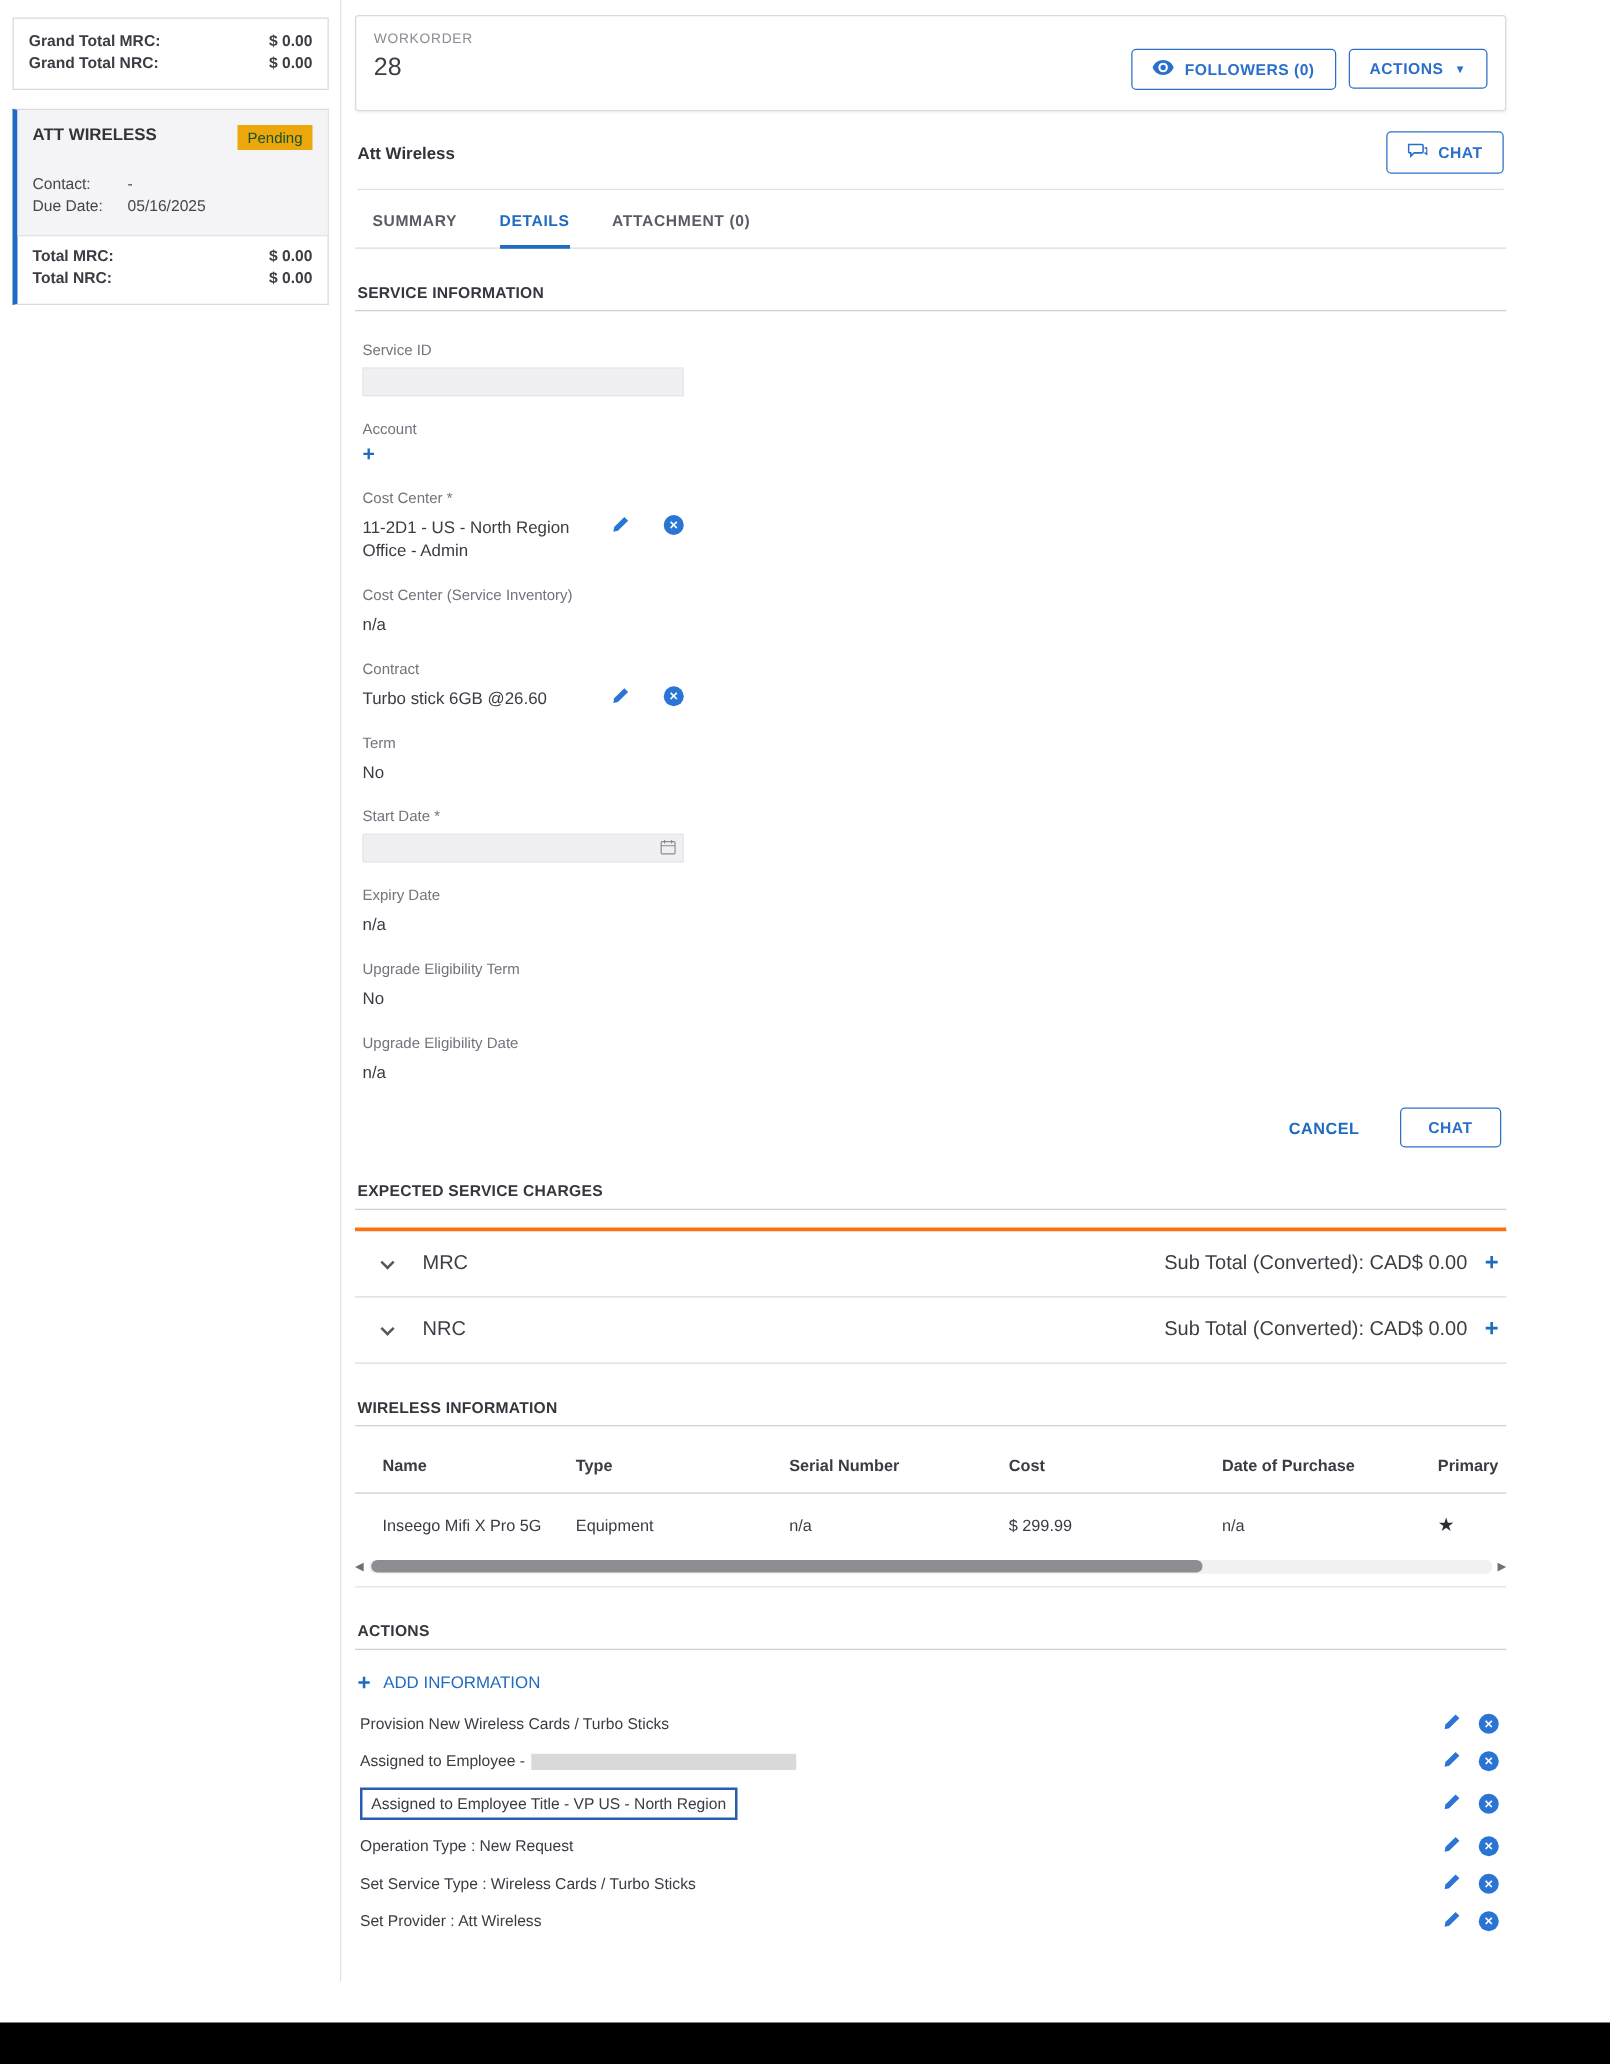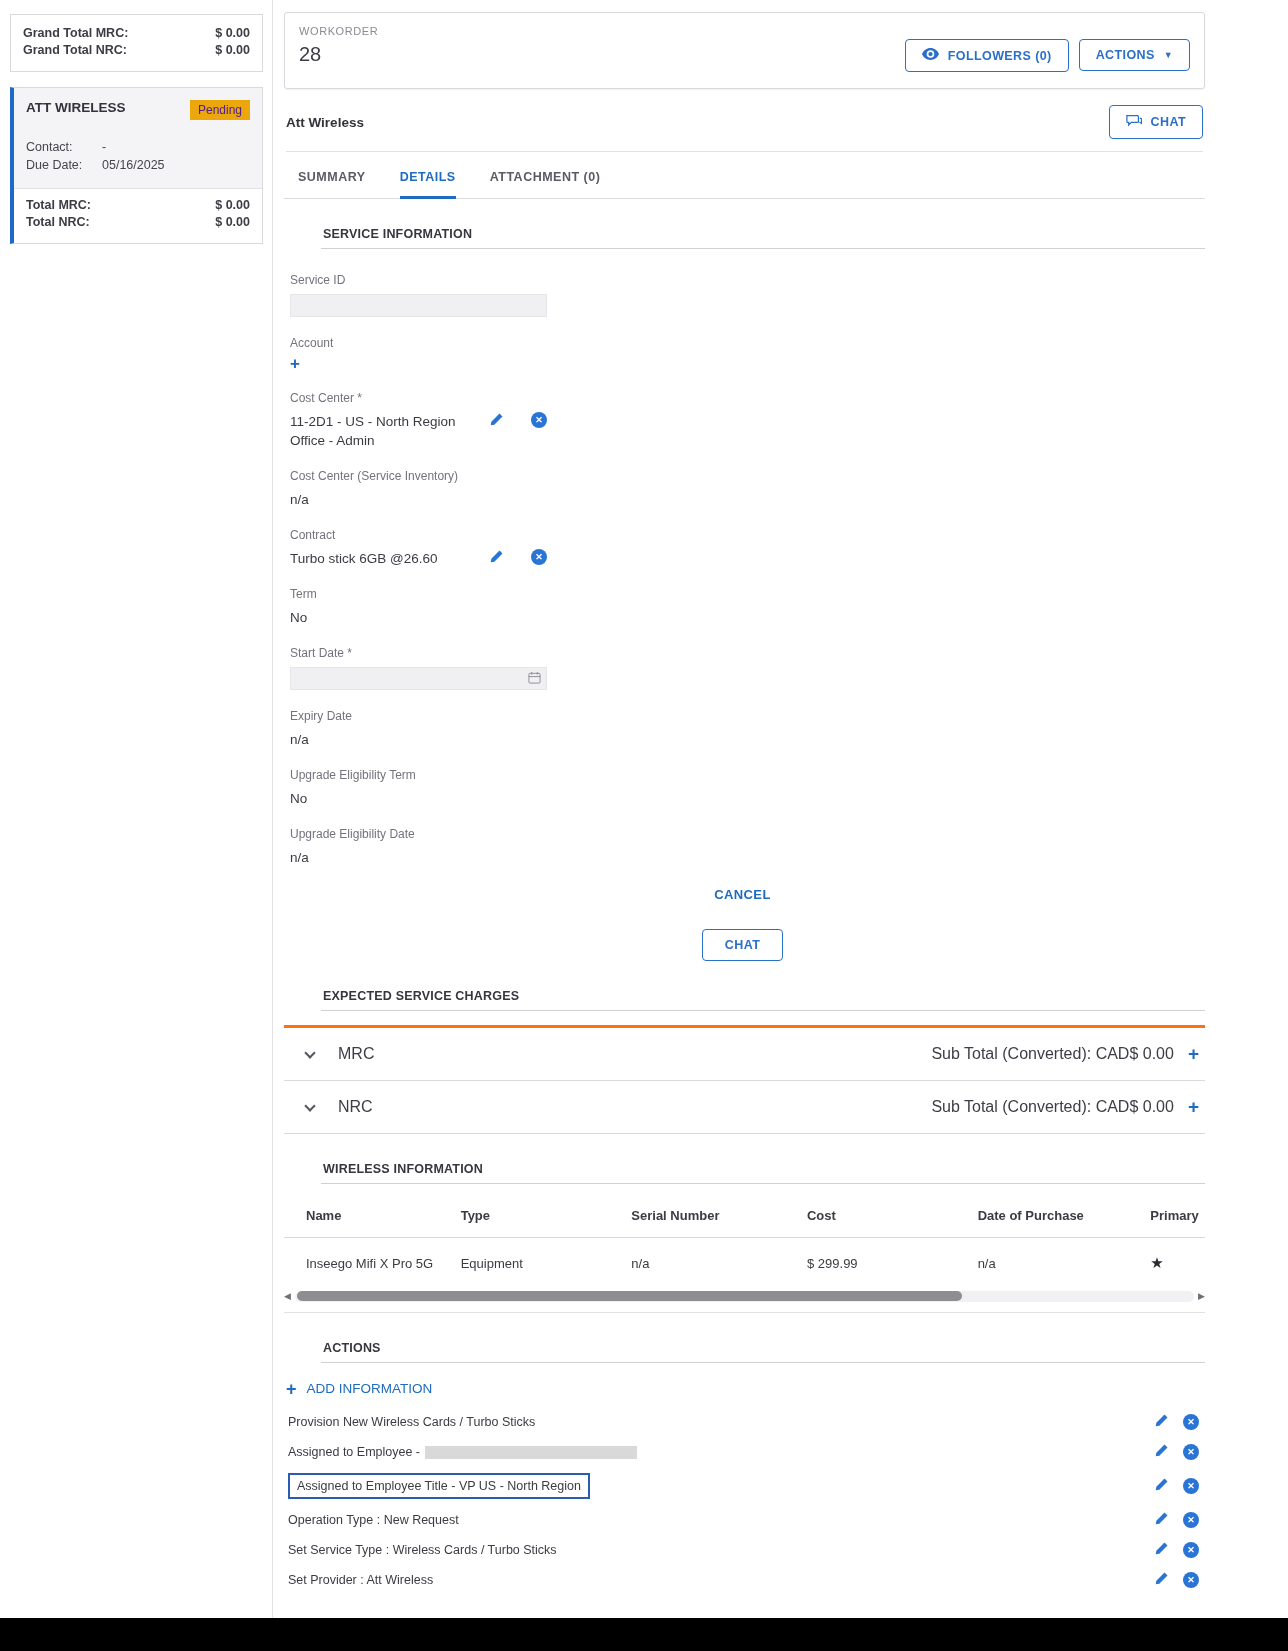--- a/index.html
+++ b/index.html
@@ -12,21 +12,21 @@
   
   .sidebar { position:absolute; left:10px; top:14px; width:253px; }
   .card { background:#fff; border:1px solid #d9d9de; margin-bottom:15px; }
   .card-header { padding:10px 12px; font-weight:bold; font-size:12.5px; color:#35353d; border-bottom:1px solid #e7e7ec; background:#f8f8fa; }
   .kv-rows { padding:10px 12px 12px; }
   .kv { display:flex; justify-content:space-between; font-weight:bold; font-size:12.5px; color:#3c3c45; line-height:17px; }
   .provider-card { border-left:4px solid #1f6ac7; }
   .pc-top { background:#f4f4f6; padding:12px 12px 14px; }
   .pc-title-row { display:flex; justify-content:space-between; align-items:flex-start; margin-bottom:18px; }
   .pc-title { font-weight:bold; font-size:13.5px; color:#33333b; }
-  .badge { background:#eba70b; color:#4c1d95; font-size:12px; padding:3px 8px; }
+  .badge { background:#eba70b; color:#14532d; font-size:12px; padding:3px 8px; }
   .info-row { display:grid; grid-template-columns:76px 1fr; font-size:12.5px; color:#45454d; line-height:18px; }
   .pc-mid { padding:14px 12px 12px; }
   .detail-row { display:grid; grid-template-columns:76px 1fr; font-size:12px; color:#45454d; line-height:15px; margin-bottom:7px; }
   .pc-bot { border-top:1px solid #e2e2e6; padding:8px 12px 12px; }
   
   .main { position:absolute; left:272px; top:0; width:933px; border-left:1px solid #e2e2e6; padding:12px 0 30px 11px; min-height:1545px; }
   .wo-card { border:1px solid #d9d9de; border-radius:3px; box-shadow:0 1px 2px rgba(0,0,0,0.06); padding:12px 14px 16px; display:flex; justify-content:space-between; }
   .wo-label { font-size:11px; color:#8a8a93; letter-spacing:0.6px; margin-bottom:6px; }
   .wo-number { font-size:20px; color:#3d3d46; }
   .wo-buttons { display:flex; gap:10px; align-items:flex-start; margin-top:14px; }
@@ -38,35 +38,35 @@
   .tabs { display:flex; gap:34px; padding:18px 14px 0; border-bottom:1px solid #dcdce0; }
   .tab { font-size:12.5px; font-weight:bold; letter-spacing:0.5px; color:#5b5b66; padding-bottom:12px; cursor:pointer; }
   .tab.active { color:#1e6bc0; border-bottom:3px solid #1e6bc0; margin-bottom:-1px; }
   
   .collapse-row { display:flex; align-items:center; margin:24px 6px 0 22px; padding-bottom:14px; border-bottom:1px solid #e2e2e6; }
   .chev { display:inline-block; width:8px; height:8px; border-left:2px solid #55555e; border-bottom:2px solid #55555e; }
   .chev.up { transform:rotate(135deg); margin-top:4px; }
   .chev.down { transform:rotate(-45deg); margin-bottom:3px; }
   .collapse-title { font-size:17px; color:#3d3d46; margin-left:24px; }
   .link { color:#1e6bc0; font-size:13px; text-decoration:underline; cursor:pointer; margin-left:auto; }
-  .section-header { font-size:12.5px; font-weight:bold; color:#36363e; letter-spacing:0.2px; padding:0 0 7px 2px; border-bottom:1px solid #cfcfd4; margin-top:28px;margin-left:37px; }
+  .section-header { font-size:12.5px; font-weight:bold; color:#36363e; letter-spacing:0.2px; padding:0 0 7px 2px; border-bottom:1px solid #cfcfd4; margin-top:28px; }
   
   .form { padding:24px 0 0 6px; }
   .field { margin-bottom:19px; width:420px; }
   .field-label { font-size:12px; color:#73737d; margin-bottom:7px; }
   .text-input { width:257px; height:23px; background:#f0f0f3; border:1px solid #e6e6ea; position:relative; }
   .value { font-size:13.5px; color:#3b3b44; line-height:19px; }
   .value-icons { display:flex; gap:27px; align-items:flex-start; }
   .value-icons .value { width:172px; }
   .plus-icon { color:#1e6bc0; font-weight:bold; font-size:17px; line-height:14px; cursor:pointer; }
   .pencil-icon svg { width:15px; height:15px; fill:#2a74d4; cursor:pointer; }
   .xcircle { width:16px; height:16px; border-radius:50%; background:#2a74d4; color:#fff; font-size:9px; font-weight:bold; display:inline-flex; align-items:center; justify-content:center; cursor:pointer; }
   .cal-icon { position:absolute; right:5px; top:3px; }
   .cal-icon svg { width:13px; height:13px; stroke:#8a8a90; fill:none; }
-  .form-actions { display:flex; justify-content:flex-end; align-items:center; gap:26px; margin:14px 4px 8px 0;flex-direction:column; }
+  .form-actions { display:flex; justify-content:flex-end; align-items:center; gap:26px; margin:14px 4px 8px 0; }
   .cancel-btn { color:#1e6bc0; font-weight:bold; font-size:13px; letter-spacing:0.4px; cursor:pointer; background:none; border:none; font-family:inherit; }
   .apply-btn { padding:8px 22px; }
   
   .charge-rows { margin-top:14px; }
   .charge-row { display:flex; align-items:center; padding:15px 6px 15px 22px; border-bottom:1px solid #dadade; }
   .charge-row:first-child { border-top:3px solid #f97316; }
   .charge-name { font-size:16px; color:#3d3d46; margin-left:24px; }
   .charge-right { margin-left:auto; display:flex; align-items:center; gap:14px; }
   .charge-sub { font-size:16px; color:#3d3d46; }
   .charge-plus { color:#1e6bc0; font-weight:bold; font-size:19px; cursor:pointer; }

